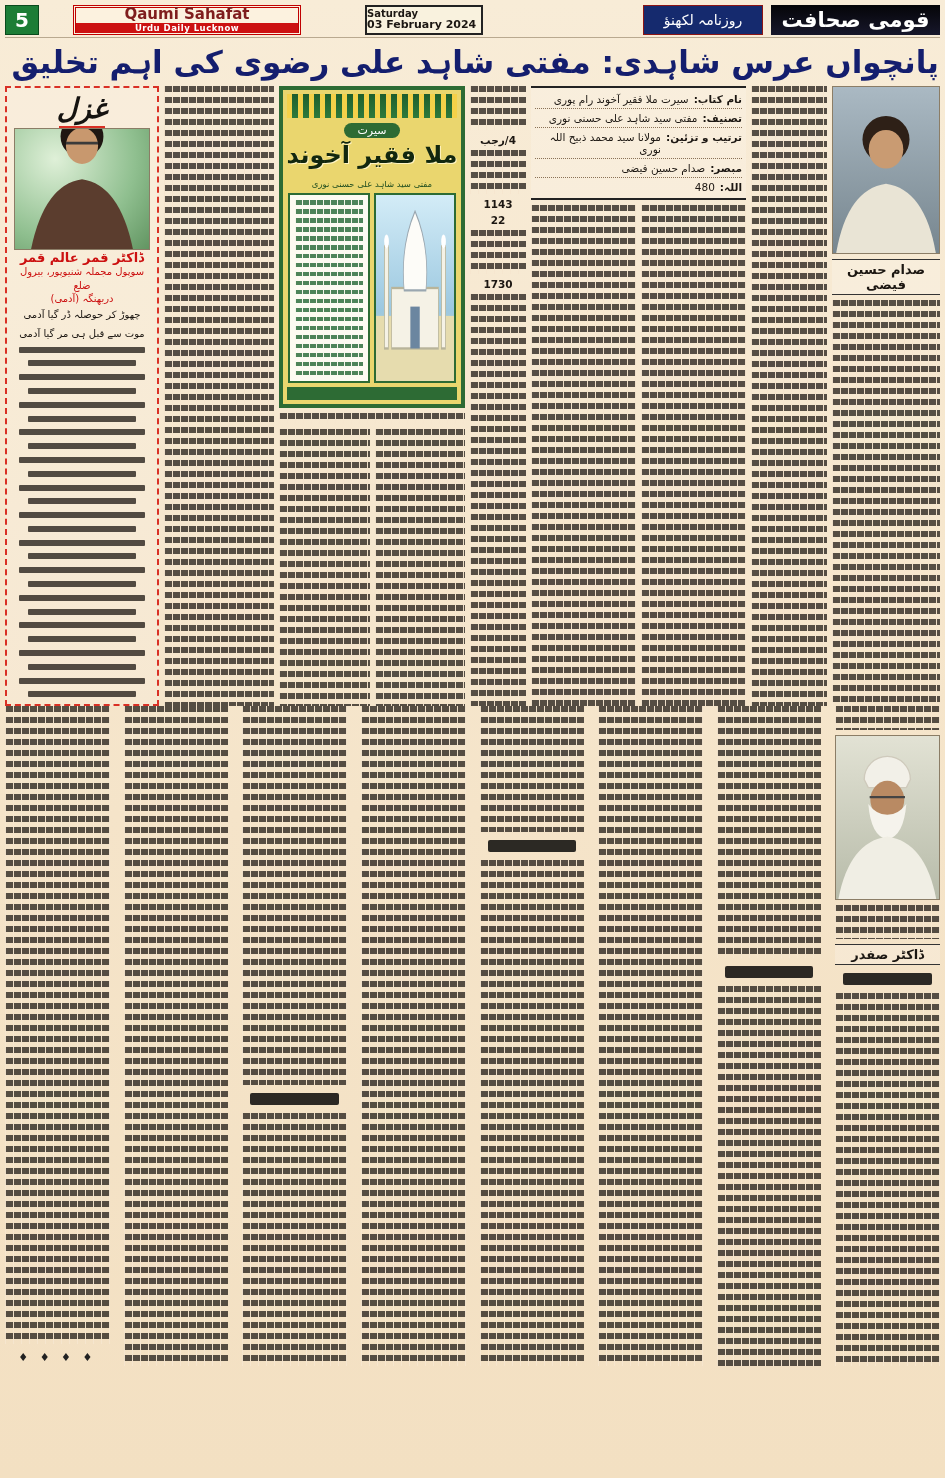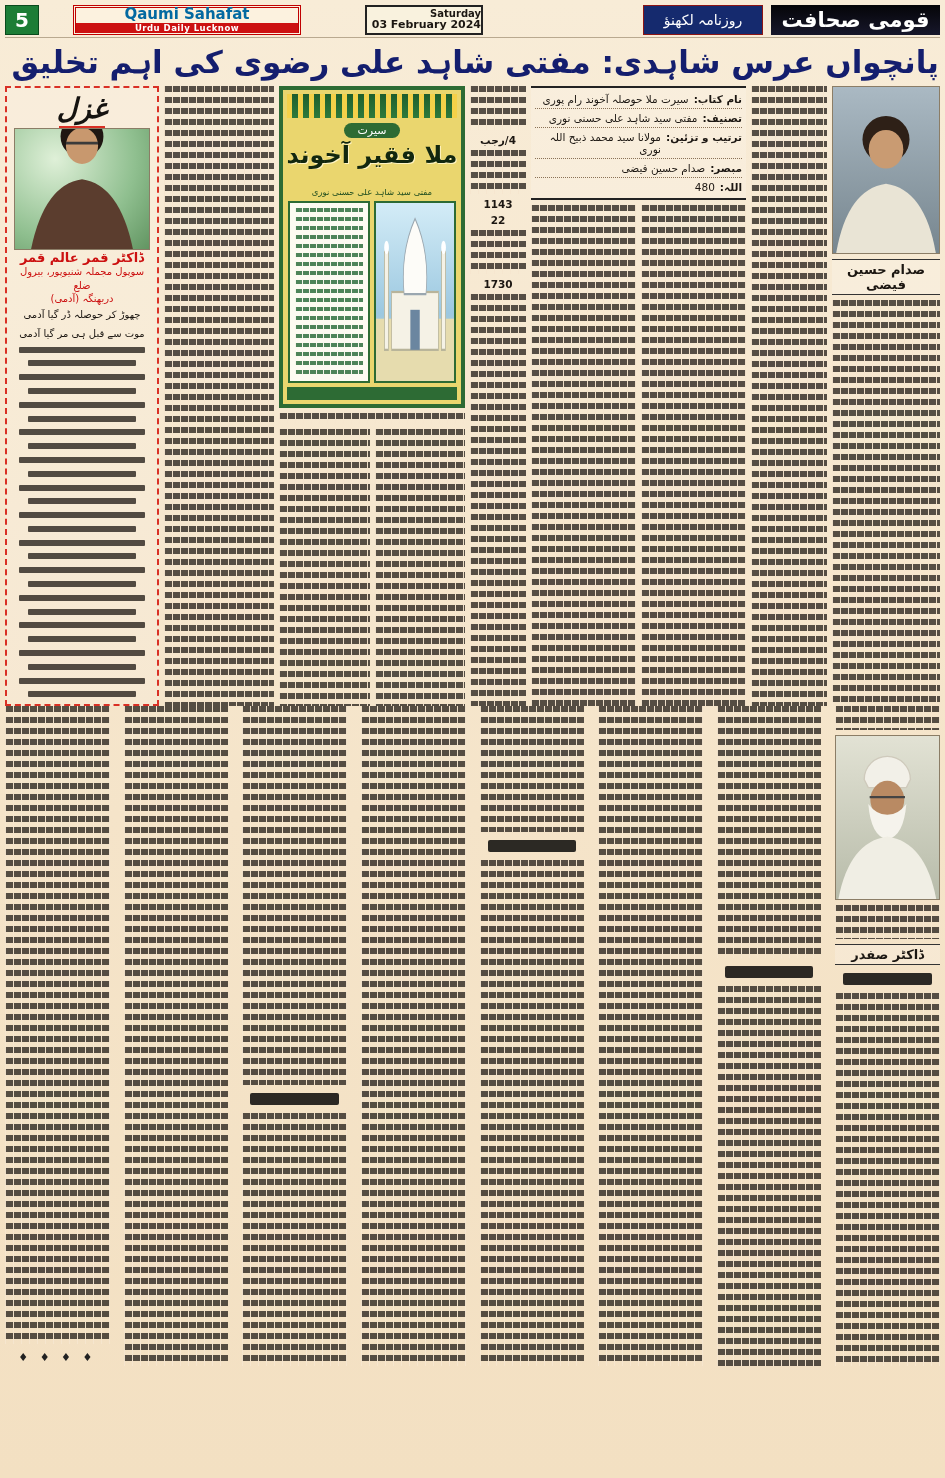--- a/index.html
+++ b/index.html
@@ -8,23 +8,23 @@
     position:relative; width:945px; height:1478px; margin:0 auto;
     background:linear-gradient(180deg,#f8ecd7 0%,#f5e4c9 55%,#f3e0c2 100%);
     padding:5px; overflow:hidden; color:#1c1712;
   }
 
   
   .topbar { display:flex; height:33px; gap:8px; align-items:stretch; border-bottom:1px solid #b9a98f; padding-bottom:2px; }
   .pageno { width:34px; background:#1d7d36; color:#fff; font-weight:bold; font-size:20px;
             display:flex; align-items:center; justify-content:center; border:1px solid #0a4a1c; }
   .mast-en { width:228px; border:3px double #c00000; background:#fcf2df; display:flex; flex-direction:column; justify-content:center; margin-left:26px; }
-  .mast-en .t { color:#0369a1; font-weight:bold; font-size:15px; text-align:center; line-height:1.05; }
+  .mast-en .t { color:#7f1d1d; font-weight:bold; font-size:15px; text-align:center; line-height:1.05; }
   .mast-en .s { background:#cc1111; color:#fff; font-size:8.5px; font-weight:bold; text-align:center; letter-spacing:.5px; }
-  .datebox { width:118px; border:2px solid #222; background:#f9f2de; text-align:right; font-weight:bold;
+  .datebox { width:118px; border:2px solid #222; background:#f9f2de; text-align:left; font-weight:bold;
              margin-left:56px; display:flex; flex-direction:column; justify-content:center; line-height:1.15; }
   .datebox .d1 { font-size:10px; } .datebox .d2 { font-size:11px; }
   .edbox { width:120px; margin-left:152px; background:#152a6e; border:1.5px solid #8c1515; color:#fff;
            display:flex; align-items:center; justify-content:center; font-size:14px; direction:rtl; }
   .mast-ur { flex:1; background:linear-gradient(180deg,#050508 0%,#17172b 100%); color:#fff; direction:rtl;
              display:flex; align-items:center; justify-content:center; font-size:21px; font-weight:bold; }
 
   
   .headline1 { margin:7px 1px 5px; color:#141e6e; font-weight:bold; font-size:31px; text-align:center;
                direction:rtl; white-space:nowrap; overflow:hidden; line-height:1.15; }
@@ -62,21 +62,21 @@
   .numcol { display:flex; flex-direction:column; gap:4px; font-size:10.5px; font-weight:bold; text-align:center; direction:rtl; }
   .numcol .sim { flex:none; height:44px; }
   .numcol .fill { flex:1; height:auto; }
 
   
   .cover { height:322px; border:4px solid #2d6b34; background:#ead66e; display:flex; flex-direction:column; flex:none; }
   .cover-top { height:24px; margin:4px 4px 2px; background:
       repeating-linear-gradient(to right, rgba(255,214,74,.95) 0px, rgba(255,214,74,.95) 5px, rgba(255,214,74,0) 5px, rgba(255,214,74,0) 11px),
       linear-gradient(180deg,#1f5e2d,#2d7a3c); }
   .cover-series { align-self:center; margin-top:3px; background:#2d6b34; color:#fff; font-size:11px; padding:1px 14px; border-radius:9px; }
-  .cover-title { text-align:center; font-size:24px; font-weight:bold; color:#12270e; margin:3px 2px 18px;
+  .cover-title { text-align:center; font-size:24px; font-weight:bold; color:#12270e; margin:3px 2px 10px;
                  text-shadow:1px 1px 0 #fff4c2; direction:rtl; white-space:nowrap; overflow:hidden; }
   .cover-author { text-align:center; font-size:8.5px; color:#1f4d1f; margin:0 2px 4px; direction:rtl; }
   .cover-mid { flex:1; display:flex; gap:4px; margin:0 5px 4px; min-height:0; }
   .mosque { flex:1.15; border:2px solid #2d6b34; position:relative; overflow:hidden;
             background:linear-gradient(180deg,#d3ecf7 0%,#9cc8e0 62%,#d9d0a9 100%); }
   .mosque svg { position:absolute; inset:0; width:100%; height:100%; }
   .cover-panel { flex:1; background:#fdfbf2; border:2px solid #2d6b34; padding:5px; display:flex; }
   .cover-panel .sim { background-image:
       repeating-linear-gradient(to right, rgba(253,251,242,.95) 0px, rgba(253,251,242,.95) 1.5px, rgba(253,251,242,0) 1.5px, rgba(253,251,242,0) 7px),
       repeating-linear-gradient(to bottom, rgba(34,102,51,.8) 0px, rgba(34,102,51,.8) 4.5px, rgba(0,0,0,0) 4.5px, rgba(0,0,0,0) 9px); }
@@ -143,21 +143,21 @@
 
     <div class="col">
       <div class="sim"></div>
     </div>
 
     <div class="info-area">
       <div class="info-main">
         <div class="infobox">
           <div class="row">
             <span class="lbl">نام کتاب:</span>
-            <span class="val">سیرت ملا حوصلہ آخوند رام پوری</span>
+            <span class="val">سیرت ملا فقیر آخوند رام پوری</span>
           </div>
           <div class="row">
             <span class="lbl">تصنیف:</span>
             <span class="val">مفتی سید شاہد علی حسنی نوری</span>
           </div>
           <div class="row">
             <span class="lbl">ترتیب و تزئین:</span>
             <span class="val">مولانا سید محمد ذبیح اللہ نوری</span>
           </div>
           <div class="row">

